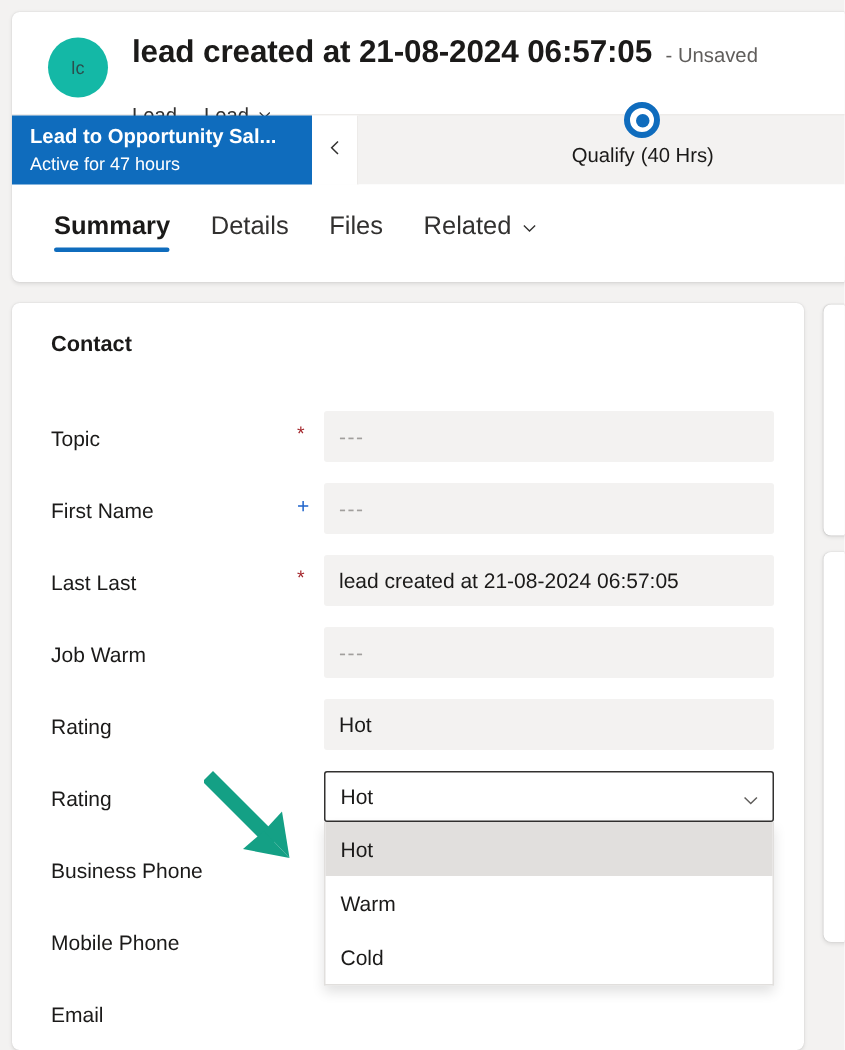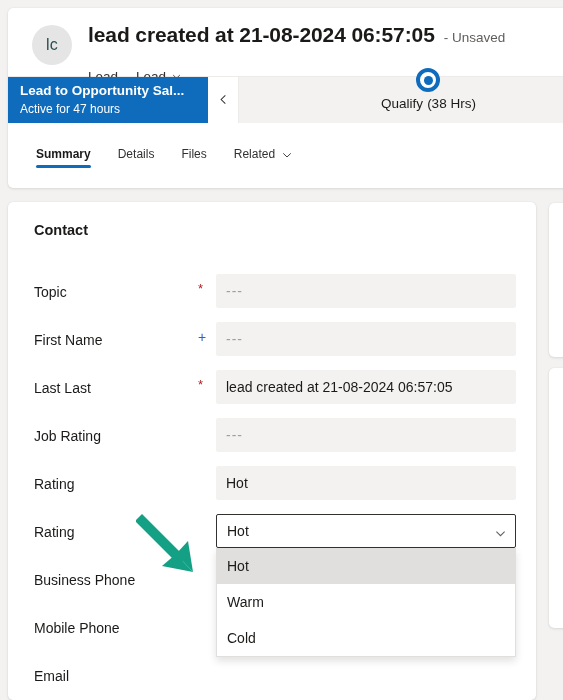--- a/index.html
+++ b/index.html
@@ -38,23 +38,23 @@
     display: flex;
     align-items: flex-start;
     padding: 14px 0 0 24px;
     height: 68px;
     box-sizing: border-box;
   }
   .avatar {
     width: 40px;
     height: 40px;
     border-radius: 50%;
-    background: #e5e5e5;
+    background: #14b8a6;
     color: #2b4f4e;
-    font-size: 16px;
+    font-size: 12px;
     display: flex;
     align-items: center;
     justify-content: center;
     flex: 0 0 auto;
     margin-top: 3px;
     letter-spacing: .2px;
   }
   .head-text {
     margin-left: 16px;
     padding-top: 1px;
@@ -186,21 +186,21 @@
   .tabs {
     display: flex;
     align-items: flex-end;
     height: 48px;
     padding: 0 0 0 28px;
     background: #ffffff;
     box-sizing: border-box;
   }
   .tab {
     position: relative;
-    font-size: 12px;
+    font-size: 17px;
     color: #323130;
     padding: 0 0 10px 0;
     margin-right: 27px;
     cursor: pointer;
     display: flex;
     align-items: center;
     white-space: nowrap;
   }
   .tab.active {
     font-weight: 700;
@@ -396,21 +396,21 @@
       <span>
         <svg viewBox="0 0 12 12" width="11" height="11" aria-hidden="true">
           <path d="M8 1.5 L3.4 6 L8 10.5" fill="none" stroke="#323130" stroke-width="1.1"></path>
         </svg>
       </span>
     </div>
     <div class="bpf-stages">
       <div class="bpf-stage">
         <div class="stage-ring"></div>
         <div class="stage-label">
-          <span>Qualify</span><span class="hrs">(38 Hrs)</span>
+          <span>Qualify</span><span class="hrs">(40 Hrs)</span>
         </div>
       </div>
     </div>
   </div>
 
   <div class="tabs">
     <div class="tab active">
       <span>Summary</span>
     </div>
     <div class="tab">
@@ -459,21 +459,21 @@
 
     <div class="field-row">
       <div class="field-label">Last Last</div>
       <div class="req-mark star">*</div>
       <div class="field-control">
         <div class="readonly-input">lead created at 21-08-2024 06:57:05</div>
       </div>
     </div>
 
     <div class="field-row">
-      <div class="field-label">Job Rating</div>
+      <div class="field-label">Job Warm</div>
       <div class="req-mark"></div>
       <div class="field-control">
         <div class="readonly-input placeholder">---</div>
       </div>
     </div>
 
     <div class="field-row">
       <div class="field-label">Rating</div>
       <div class="req-mark"></div>
       <div class="field-control">

